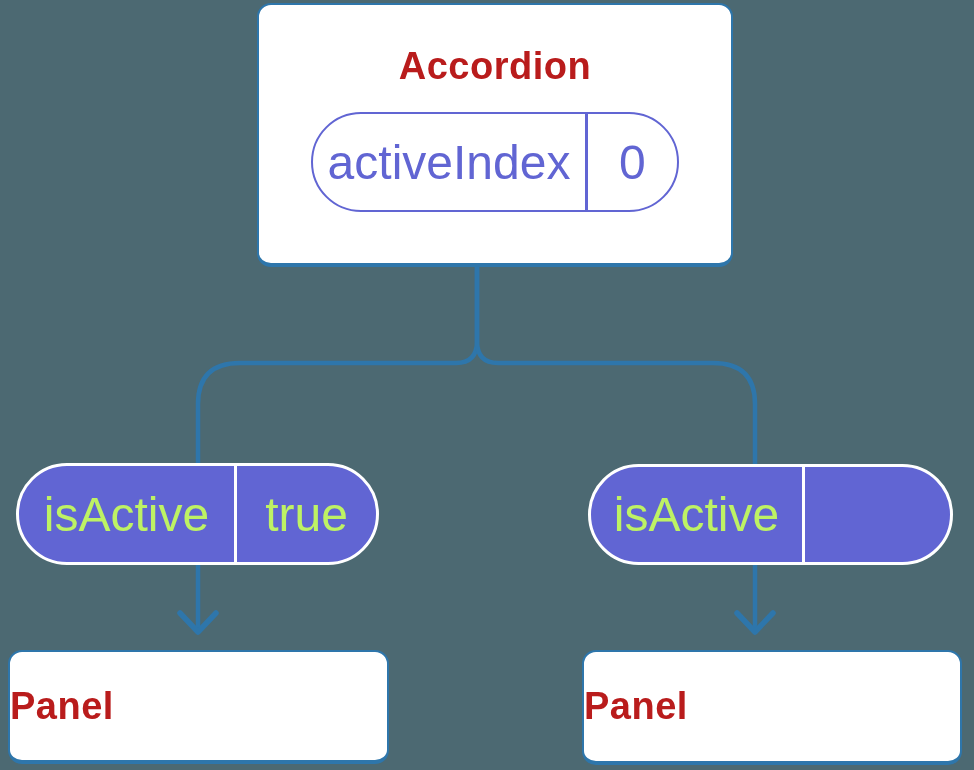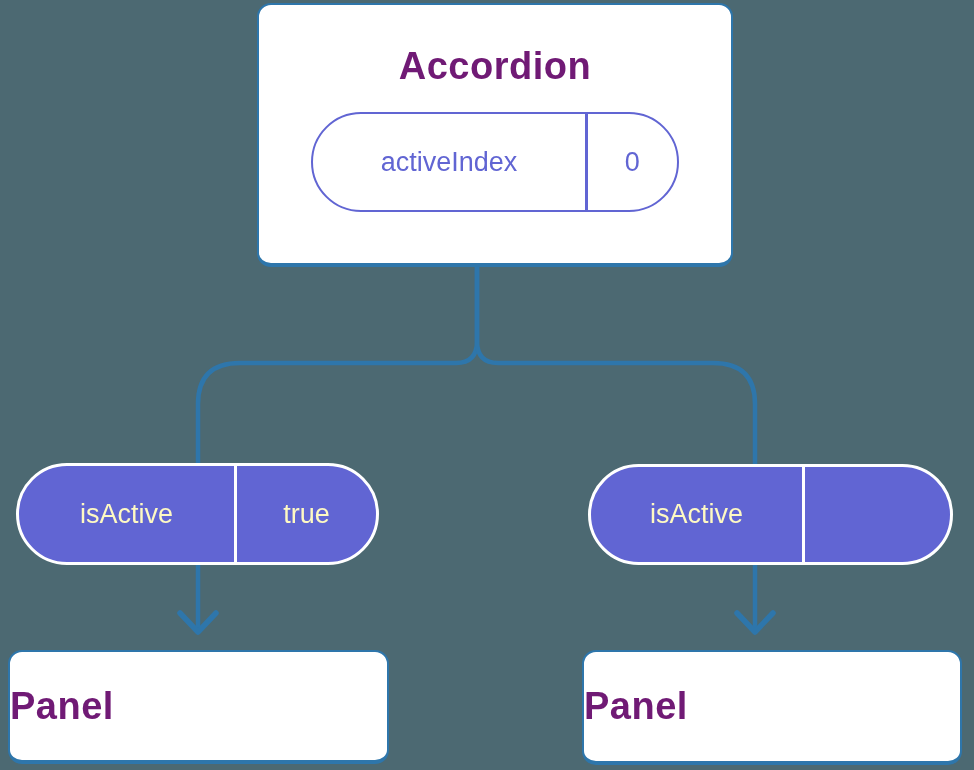--- a/index.html
+++ b/index.html
@@ -24,21 +24,21 @@
     position: absolute;
     background: #FFFFFF;
     border: 2.5px solid #2E76AB;
     border-bottom-width: 4.5px;
     border-radius: 14px;
     box-sizing: border-box;
     display: flex;
     align-items: center;
   }
   .box-title {
-    color: #701a75;
+    color: #b91c1c;
     font-size: 38px;
     font-weight: 600;
     letter-spacing: 0.5px;
   }
   #root-box {
     left: 257px; top: 3px;
     width: 476px; height: 264px;
     flex-direction: column;
     justify-content: flex-start;
     padding-top: 40px;
@@ -47,21 +47,21 @@
   .pill {
     box-sizing: border-box;
     display: flex;
     align-items: stretch;
     overflow: hidden;
   }
   .pill-segment {
     display: flex;
     align-items: center;
     justify-content: center;
-    font-size: 27px;
+    font-size: 48px;
   }
   
   #state-pill {
     width: 368px; height: 100px;
     border: 2.5px solid #6165D3;
     border-radius: 50px;
     background: #FFFFFF;
     color: #6165D3;
   }
   #state-pill .pill-segment { color: #6165D3; }
@@ -70,21 +70,21 @@
   .seg-value-state { flex: 1; }
   
   .prop-pill {
     position: absolute;
     background: #6165D3;
     border: 3px solid #FFFFFF;
     border-radius: 51px;
     color: #FFFFFF;
   }
   .prop-pill .pill-divider { width: 3px; background: #FFFFFF; }
-  .prop-pill .pill-segment { color: #fef9c3; }
+  .prop-pill .pill-segment { color: #bef264; }
   #prop-pill-left {
     left: 16px; top: 463px;
     width: 363px; height: 102px;
   }
   #prop-pill-left .seg-name { width: 215px; }
   #prop-pill-left .seg-value { flex: 1; }
   #prop-pill-right {
     left: 588px; top: 464px;
     width: 365px; height: 101px;
   }

